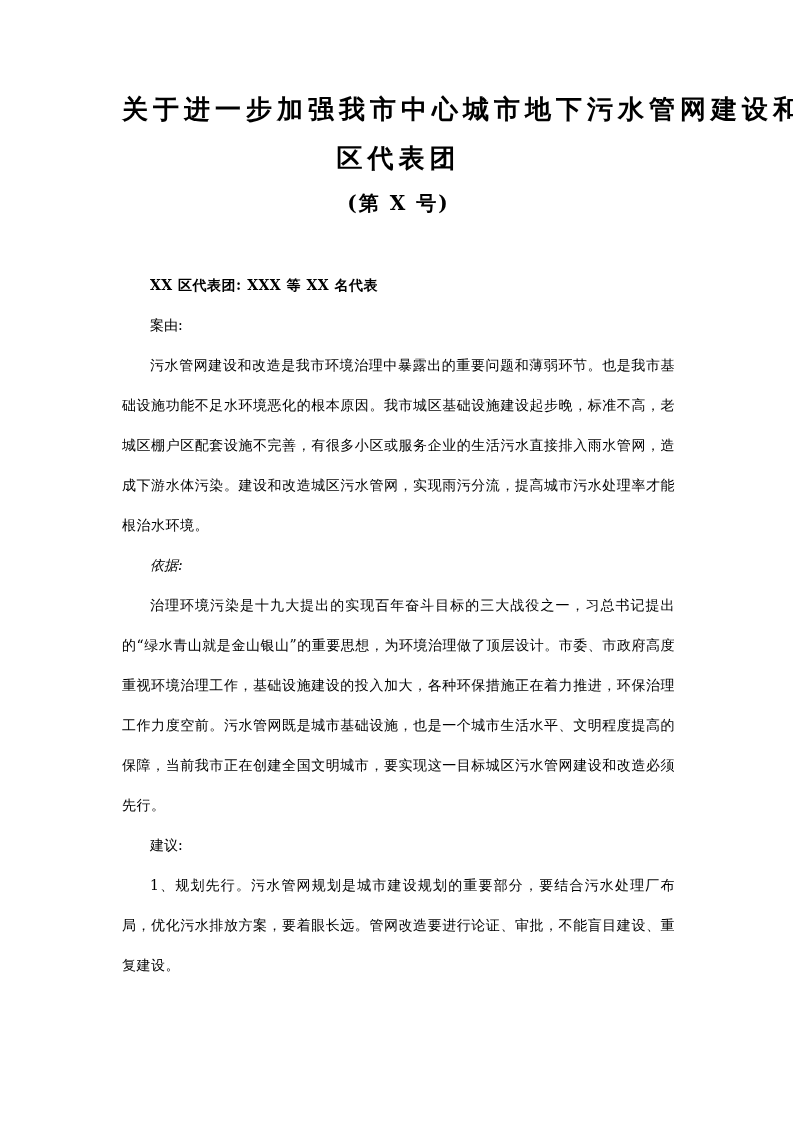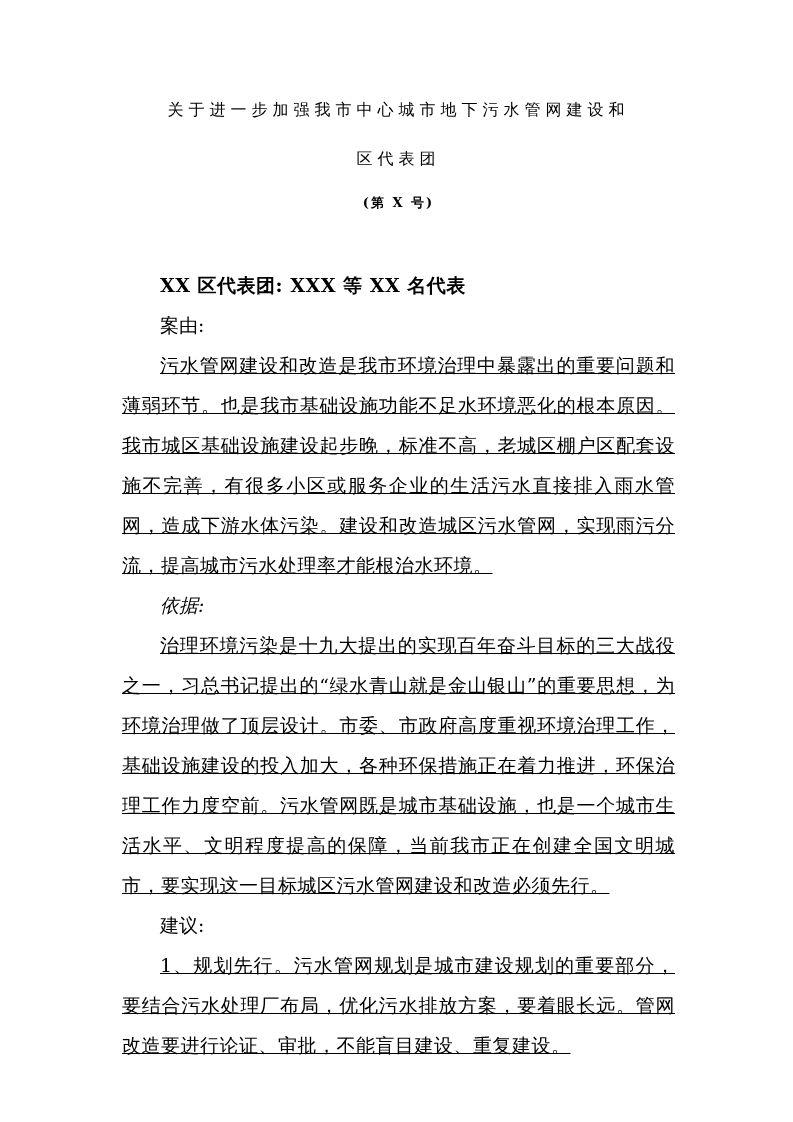--- a/index.html
+++ b/index.html
@@ -10,53 +10,52 @@
     height: 1122px;
     margin: 0 auto;
     background: #ffffff;
     color: #000000;
     font-family: "DejaVu Serif", "Liberation Serif", serif;
     padding: 85px 118px 0 122px;
     overflow: hidden;
   }
   .title-block { text-align: center; }
   .title-line {
-    font-size: 16px;
-    font-weight: normal;
+    font-size: 26px;
+    font-weight: bold;
     line-height: 49px;
     letter-spacing: 5px;
     white-space: nowrap;
   }
   .doc-number {
-    font-size: 13px;
+    font-size: 20px;
     font-weight: bold;
     line-height: 40px;
     letter-spacing: 2px;
   }
   .doc-body {
     margin-top: 42px;
-    font-size: 19px;
+    font-size: 14px;
     line-height: 40px;
   }
   .doc-body p { margin: 0; }
   .delegation {
     font-weight: bold;
     text-indent: 2em;
     letter-spacing: 0.5px;
   }
   .section-heading {
     font-weight: normal;
     text-indent: 2em;
   }
   .section-heading.regular { font-weight: normal; font-style: italic; }
   .para {
     text-indent: 2em;
     text-align: justify;
     letter-spacing: 0.5px;
-    text-decoration: underline;
   }
 </style>
 </head>
 <body>
 
 <div class="page">
 
   <div class="title-block">
     <div class="title-line">关于进一步加强我市中心城市地下污水管网建设和</div>
     <div class="title-line">区代表团</div>

